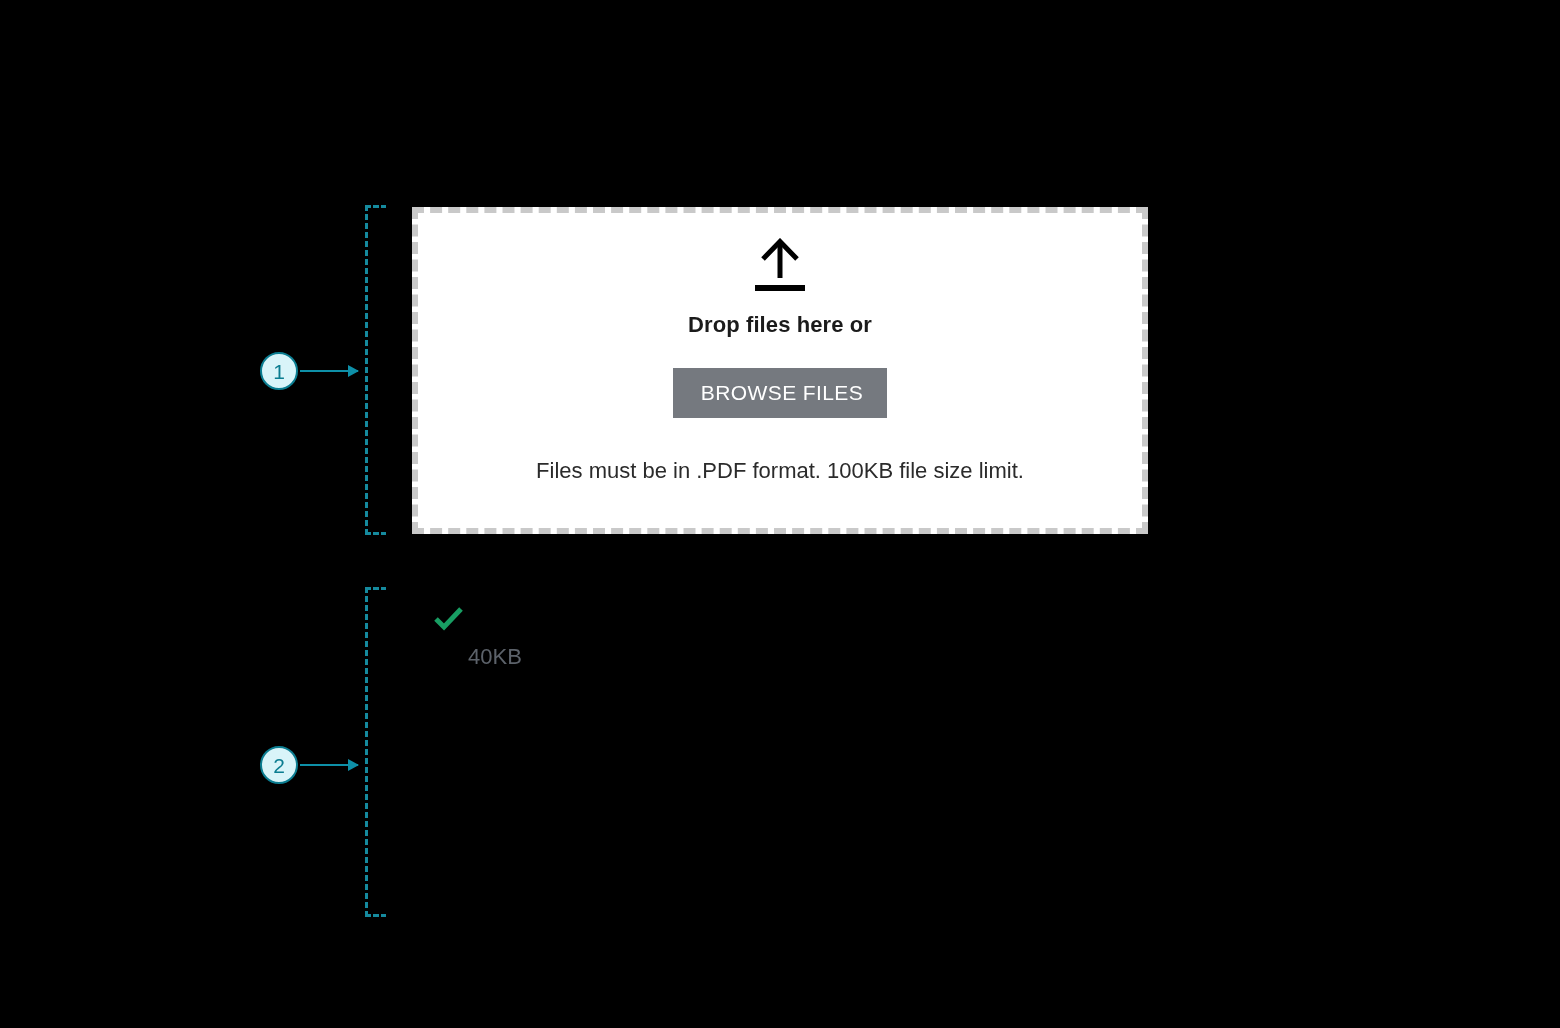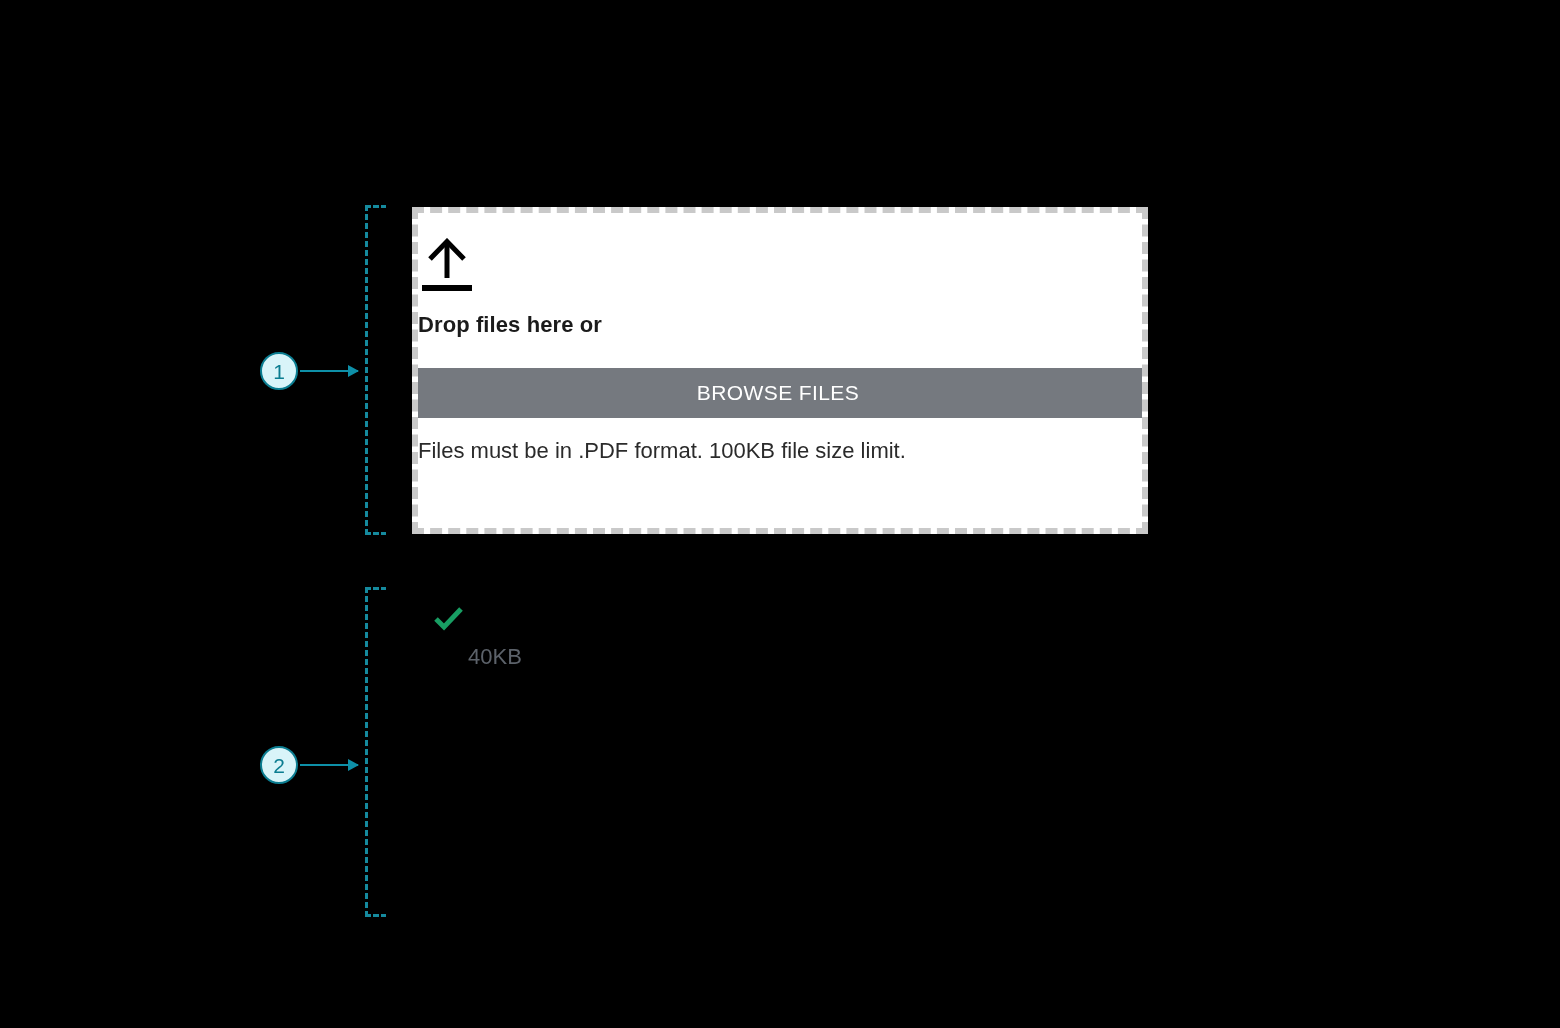--- a/index.html
+++ b/index.html
@@ -77,20 +77,21 @@
     position: absolute;
     left: 412px;
     top: 207px;
     width: 736px;
     height: 327px;
     background: #ffffff;
     border: 6px dashed #c9c9c9;
     box-sizing: border-box;
     display: flex;
     flex-direction: column;
+    align-items: center;
   }
   .upload-icon {
     margin-top: 25px;
     width: 58px;
     height: 54px;
   }
   .dropzone-title {
     margin-top: 20px;
     font-size: 22px;
     font-weight: bold;
@@ -98,26 +99,26 @@
     letter-spacing: 0.1px;
   }
   .browse-button {
     margin-top: 30px;
     background: #75797f;
     color: #ffffff;
     border: none;
     font-family: "Liberation Sans", sans-serif;
     font-size: 21px;
     letter-spacing: 0.4px;
-    padding: 14px 32px 15px 28px;
+    padding: 14px 24px 15px 28px;
     line-height: 1;
     cursor: pointer;
   }
   .dropzone-hint {
-    margin-top: 20px;
+    margin-top: 40px;
     font-size: 22px;
     color: #2b2b2b;
   }
 
   
   .file-list {
     position: absolute;
     left: 428px;
     top: 598px;
     width: 640px;

